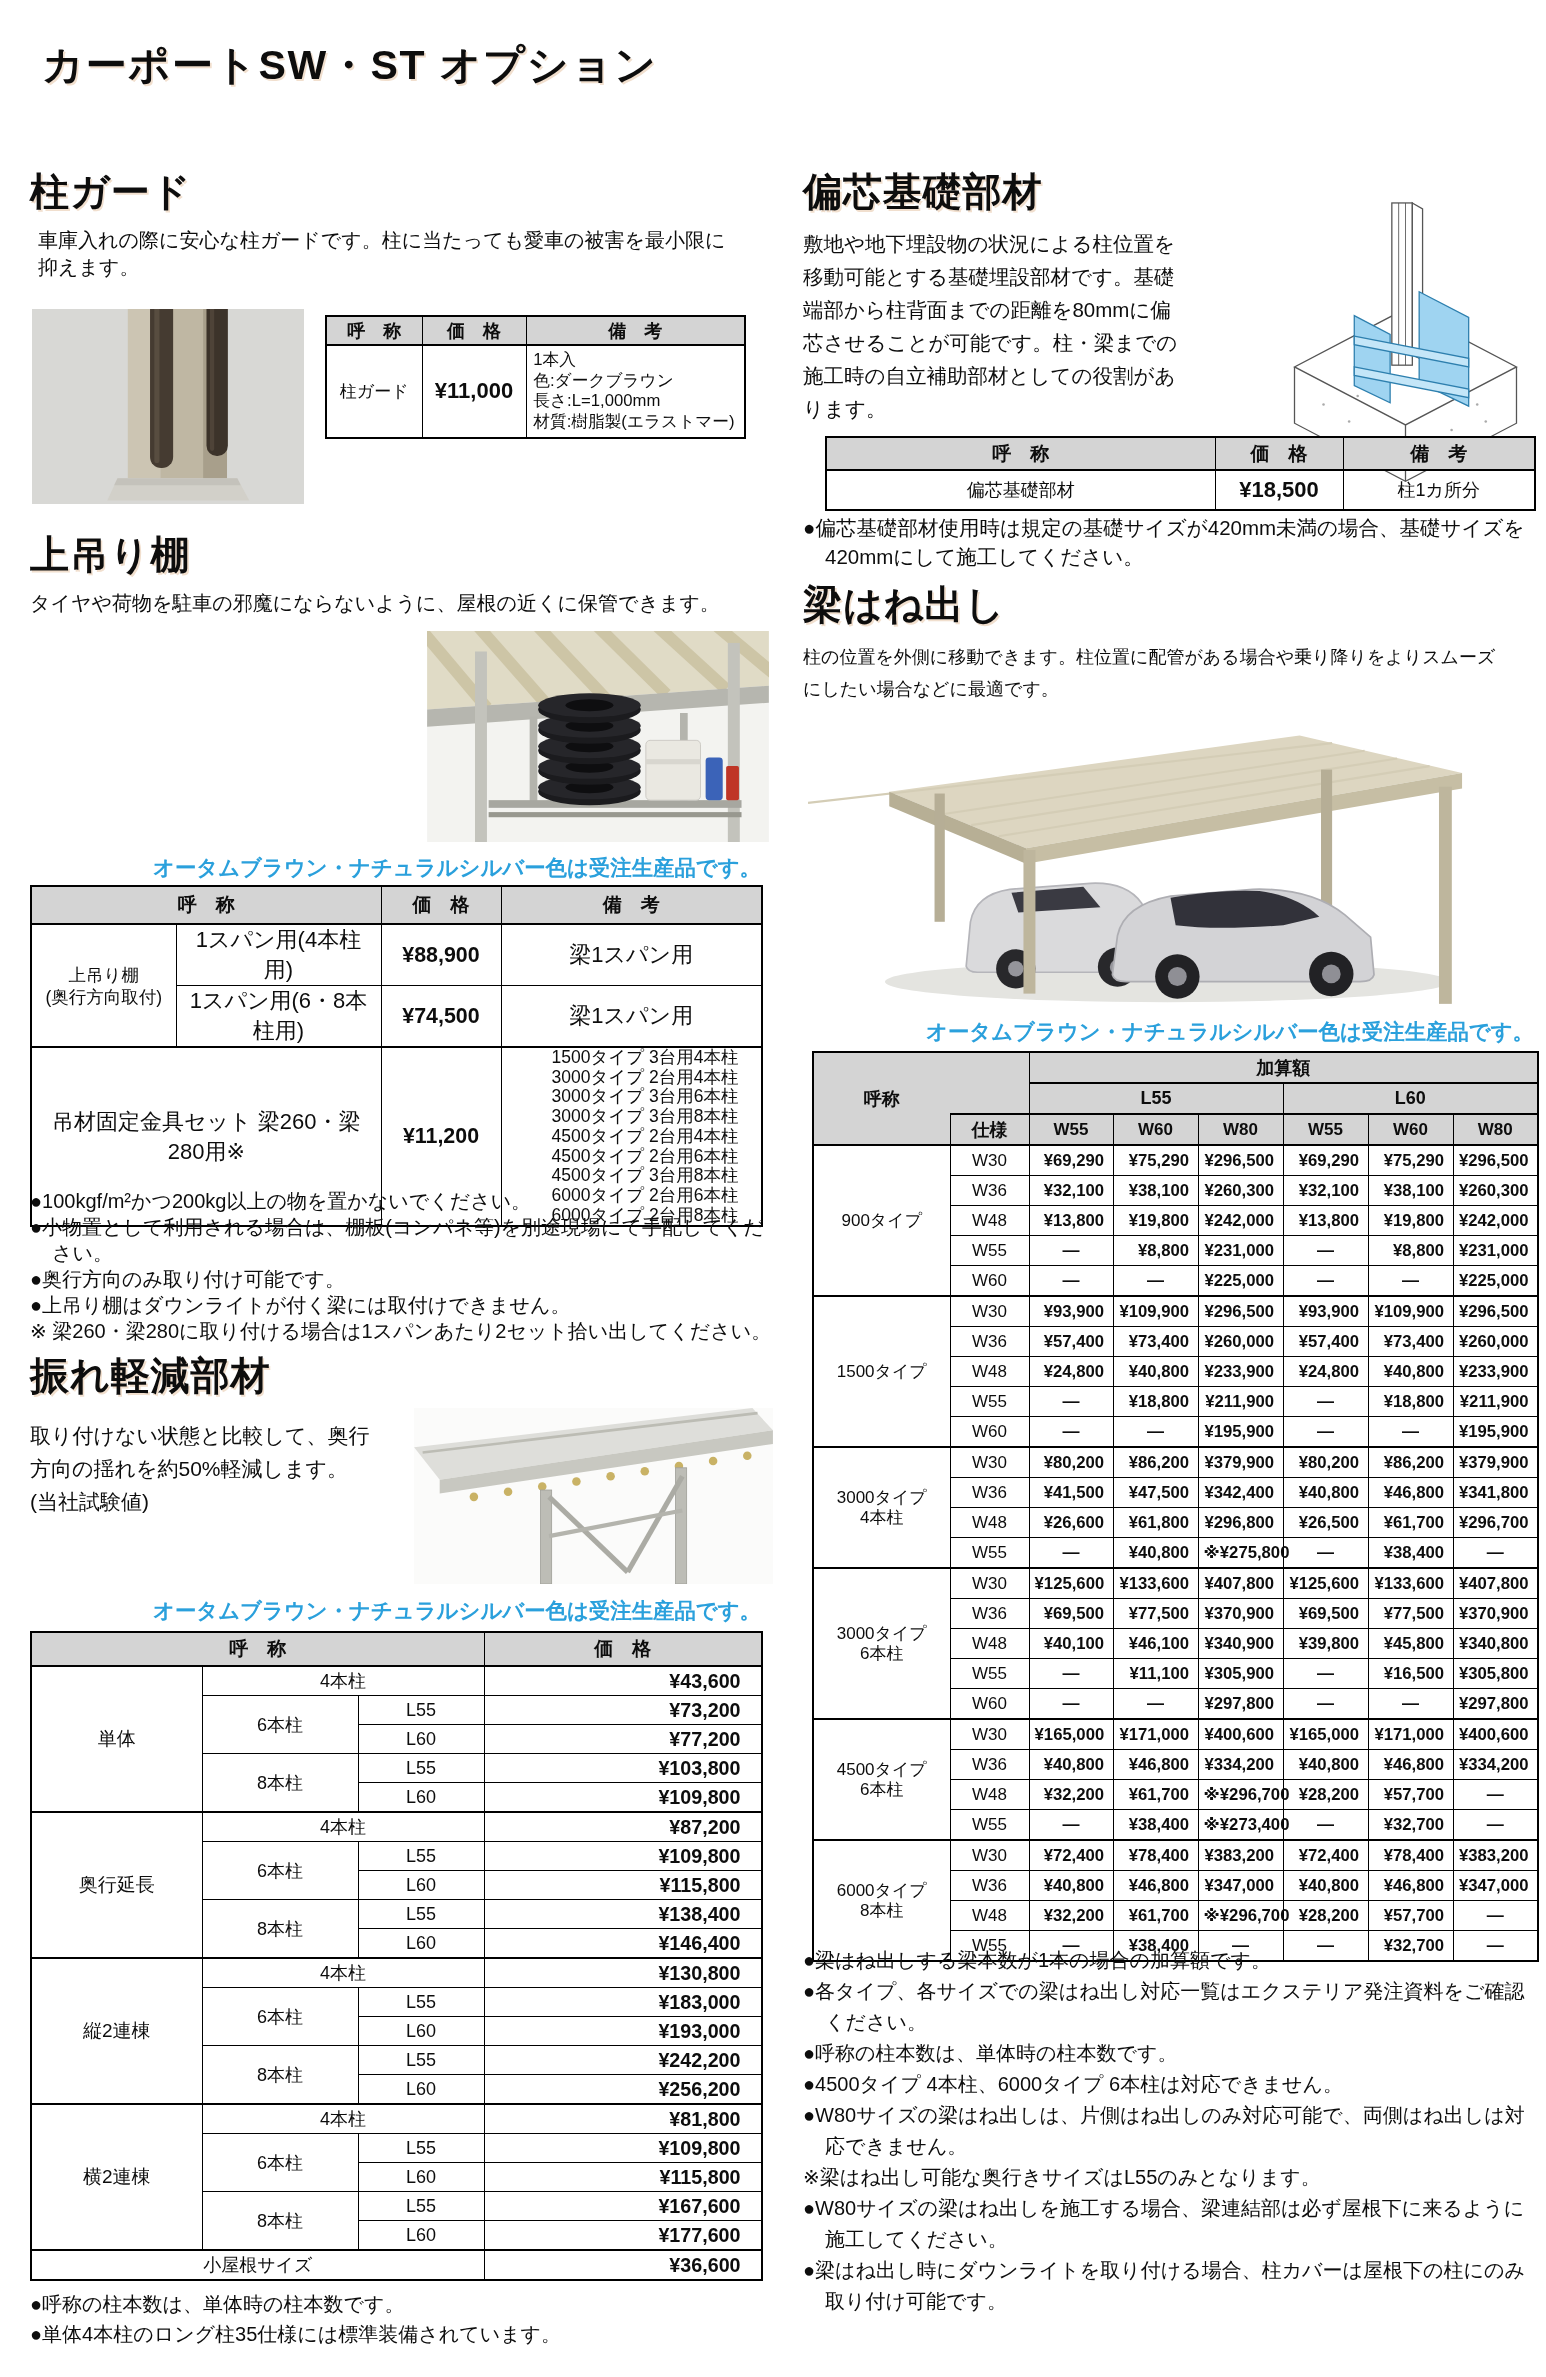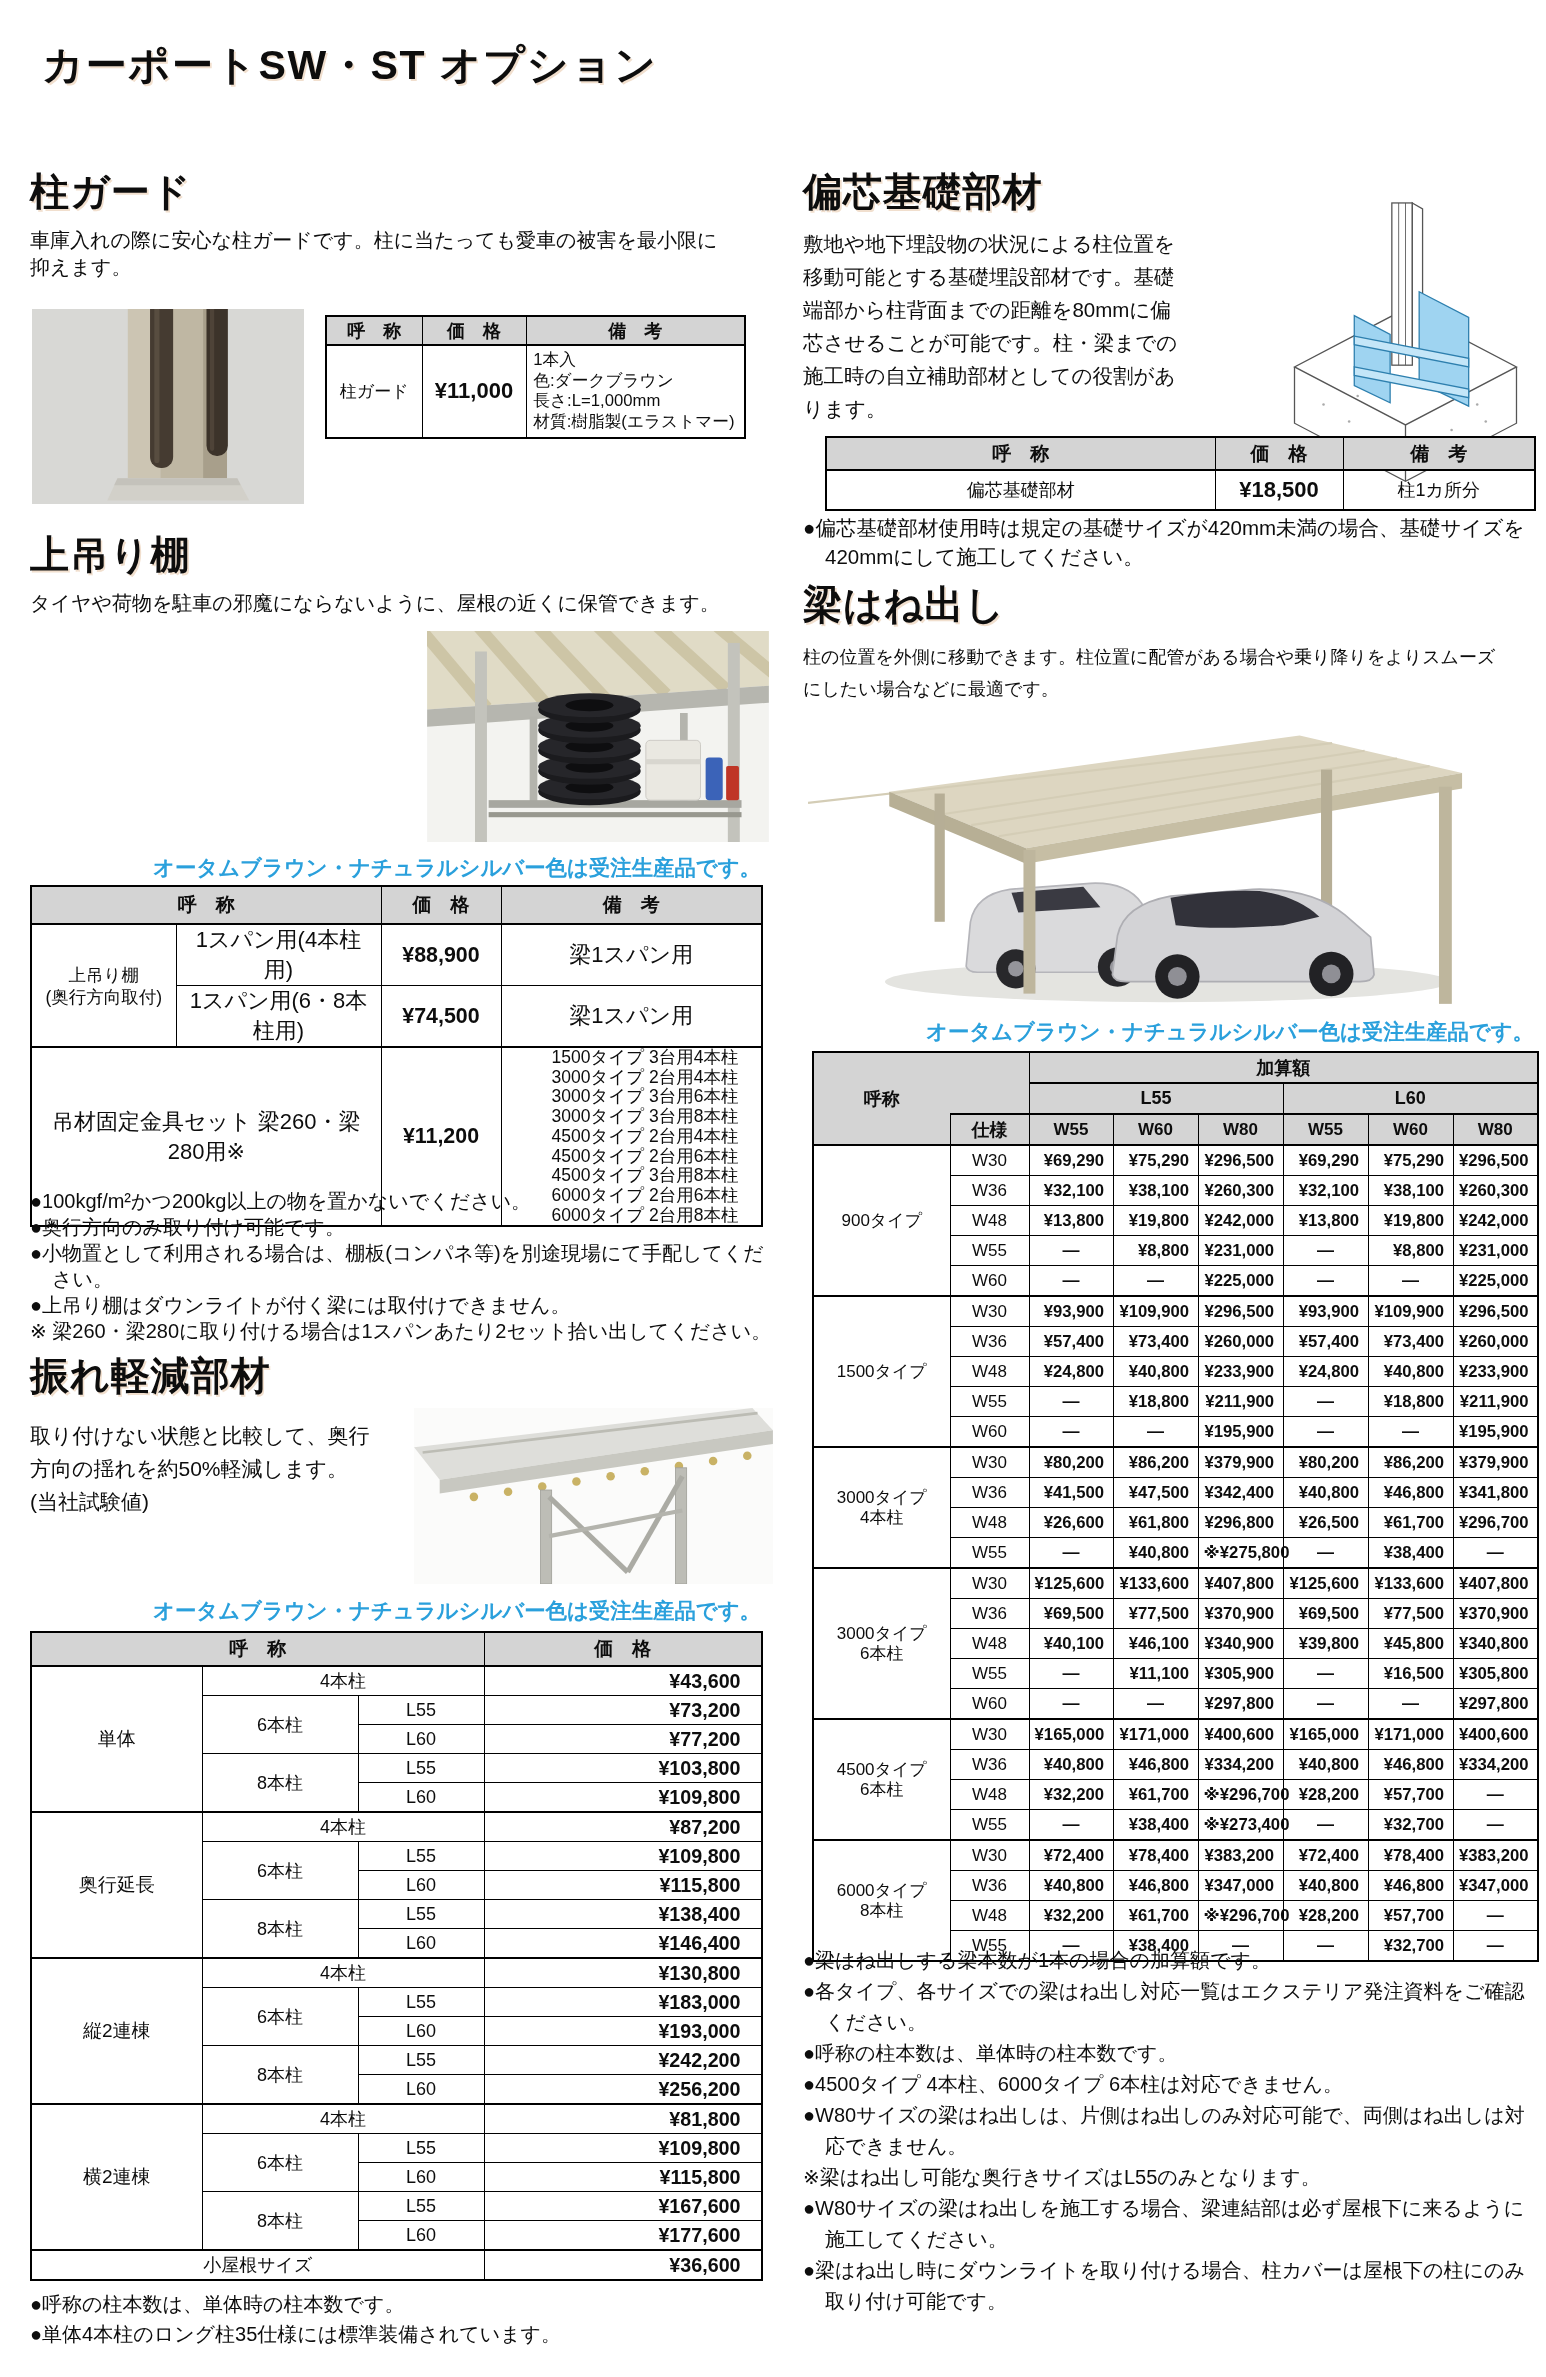--- a/index.html
+++ b/index.html
@@ -45,21 +45,21 @@
   .bo-tbl th.blank{border-left:none;border-top:none;}
   .bo-tbl th.namehead{border-right:none;}
   .bo-tbl td{height:29px;font-size:17px;}
   .bo-tbl td.num{text-align:right;padding-right:8.5px;font-weight:bold;font-size:16.7px;}
   .bo-tbl td.dash{text-align:center;font-weight:bold;}
   .bo-tbl td.gname{font-size:17px;line-height:19.7px;}
   .bo-tbl tr.gsep td{border-top:2.1px solid #000;}
   
   .page-title{left:42px;top:38px;}
   .pg-h2{left:30px;top:165px;}
-  .pg-desc{left:30px;top:227px;width:692px;}
+  .pg-desc{left:38px;top:227px;width:692px;}
   .pg-photo{left:32px;top:309px;width:272px;height:195px;}
   .pg-table-wrap{left:325px;top:315px;width:419px;}
   .hs-h2{left:30px;top:528px;}
   .hs-desc{left:30px;top:590px;width:752px;}
   .hs-photo{left:427px;top:631px;width:342px;height:211px;}
   .note-1{left:30px;top:853px;width:731px;}
   .hs-table-wrap{left:30px;top:885px;width:731px;}
   .hs-bullets{left:30px;top:1188px;width:752px;font-size:20px;line-height:26px;}
   .sr-h2{left:30px;top:1349px;}
   .sr-desc{left:30px;top:1419px;width:380px;font-size:21px;line-height:33px;font-weight:500;}
@@ -229,22 +229,22 @@
           <div>6000タイプ 2台用6本柱</div>
           <div>6000タイプ 2台用8本柱</div>
         </td>
       </tr>
     </tbody>
       </table>
   </div>
 
   <div class="abs hs-bullets">
     <div class="bul">●100kgf/m²かつ200kg以上の物を置かないでください。</div>
+    <div class="bul">●小物置として利用される場合は、棚板(コンパネ等)を別途現場にて手配してください。</div>
     <div class="bul">●奥行方向のみ取り付け可能です。</div>
-    <div class="bul">●小物置として利用される場合は、棚板(コンパネ等)を別途現場にて手配してください。</div>
     <div class="bul">●上吊り棚はダウンライトが付く梁には取付けできません。</div>
     <div class="bul">※ 梁260・梁280に取り付ける場合は1スパンあたり2セット拾い出してください。</div>
   </div>
 
   <div class="abs sr-h2 h2">振れ軽減部材</div>
   <div class="abs sr-desc">
     <div>取り付けない状態と比較して、奥行</div>
     <div>方向の揺れを約50%軽減します。</div>
     <div>(当社試験値)</div>
   </div>

